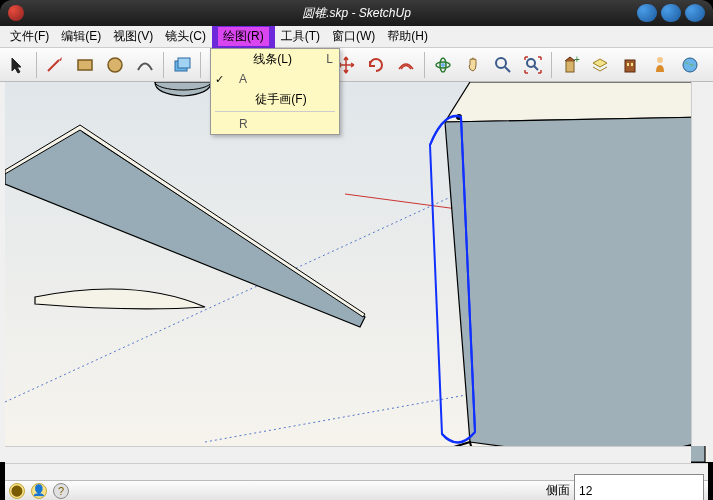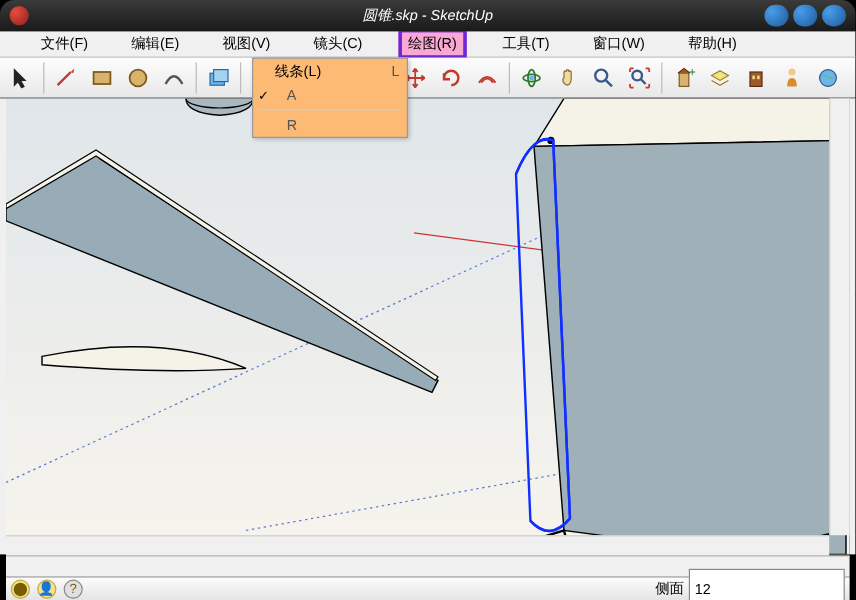--- a/index.html
+++ b/index.html
@@ -27,22 +27,22 @@
 
 .menubar {
   height: 22px;
   background: #f0f0f0;
   display: flex;
   align-items: center;
   padding: 0 4px;
   font-size: 12px;
   border-bottom: 1px solid #ccc;
 }
-.menubar .menu-item { padding: 2px 6px; cursor: default; margin-left: 24px; }
-.menubar .menu-item.open { background: #f9a8d4; border: 3px solid #6d28d9; padding: 1px 5px; }
+.menubar .menu-item { padding: 2px 6px; cursor: default; }
+.menubar .menu-item.open { background: #d946ef; border: 6px solid #6d28d9; padding: 1px 5px; }
 
 .toolbar {
   height: 34px;
   background: linear-gradient(to bottom, #fdfdfd, #e8e8e8);
   border-bottom: 1px solid #bbb;
   display: flex;
   align-items: center;
   padding: 0 4px;
   gap: 2px;
   position: relative;
@@ -53,25 +53,26 @@
   border: 1px solid transparent;
   border-radius: 3px;
   display: flex; align-items: center; justify-content: center;
   font-size: 20px;
 }
 
 .dropdown {
   position: absolute;
   top: 48px; left: 210px;
   width: 130px;
-  background: #fdba74;
+  background: #fef9c3;
   border: 1px solid #999;
   box-shadow: 2px 2px 4px rgba(0,0,0,.25);
   font-size: 12px;
   z-index: 100;
+  text-align: center;
 }
 .dd-row { display: flex; align-items: center; height: 20px; padding: 0 6px 0 18px; position: relative; }
 .dd-row .check { position: absolute; left: 4px; font-size: 11px; }
 .dd-row .label { flex: 1; }
 .dd-row .shortcut { color: #555; margin-left: 10px; }
 .dd-sep { height: 1px; background: #ccc; margin: 2px 4px; }
 
 .viewport {
   position: relative;
   width: 100%;
@@ -273,20 +274,23 @@
 
 <div class="dropdown">
   <div class="dd-row">
     <span class="label">线条(L)</span>
     <span class="shortcut">L</span>
   </div>
   <div class="dd-row">
     <span class="check">✓</span>
     <span class="shortcut">A</span>
   </div>
+  <div class="dd-row">
+    <span class="label">徒手画(F)</span>
+  </div>
   <div class="dd-sep"></div>
   <div class="dd-row">
     <span class="shortcut">R</span>
   </div>
 </div>
 
 <div class="viewport" style="height:380px;">
   <svg width="703" height="380">
 
     <line x1="340" y1="112" x2="700" y2="160" stroke="#cc3333" stroke-width="1"></line>

